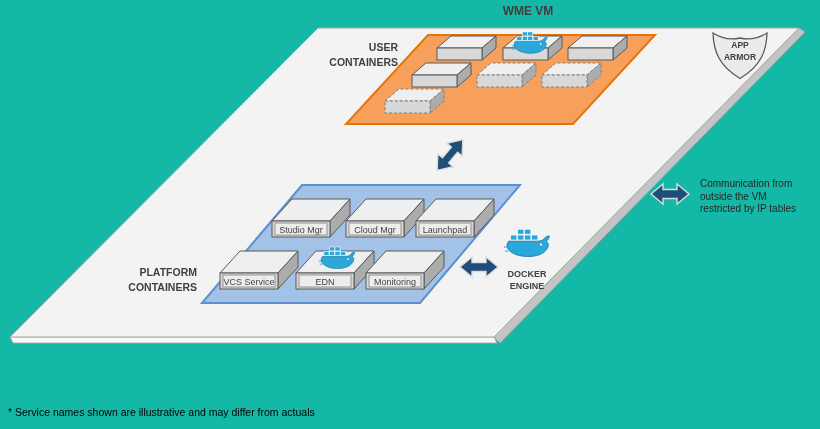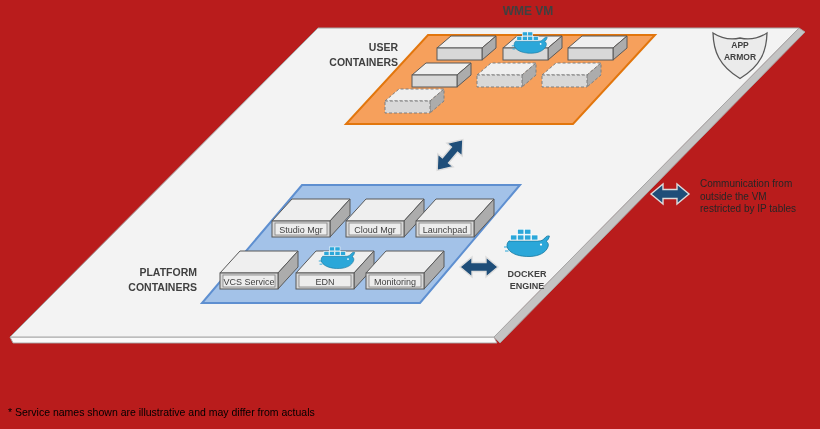--- a/index.html
+++ b/index.html
@@ -1,16 +1,16 @@
 <!DOCTYPE html>
 <html><head>
 <meta charset="utf-8">
 <style>
   html,body{margin:0;padding:0;background:#ffffff;}
-  #stage{position:relative;width:820px;height:429px;background:#b91c1c;overflow:hidden;
+  #stage{position:relative;width:820px;height:429px;background:#14b8a6;overflow:hidden;
          font-family:"Liberation Sans",sans-serif;}
   svg{display:block;}
   text{font-family:"Liberation Sans",sans-serif;}
   .bold-label{font-weight:bold;fill:#404040;}
   .plate-text{fill:#3f3f3f;}
   .note-text{fill:#262626;}
   .footnote-text{fill:#000000;}
 </style>
 </head>
 <body>

